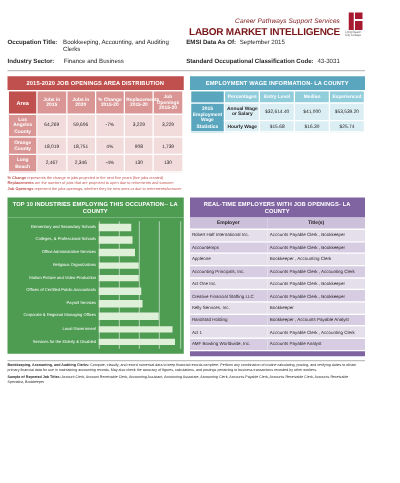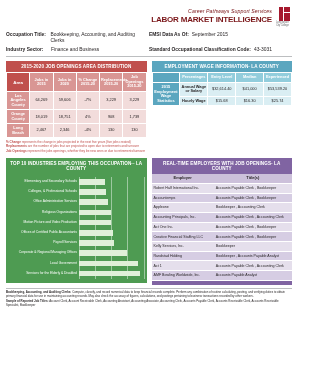--- a/index.html
+++ b/index.html
@@ -6,21 +6,21 @@
   body{
     width:298px;height:386px;
     background:#ffffff;
     font-family:"Liberation Sans", sans-serif;
     color:#231f20;
     overflow:hidden;
   }
   .page{position:relative;width:298px;height:386px;box-sizing:border-box;padding:4px 6px 0 6px;}
 
   
-  .hdr{display:flex;justify-content:flex-end;align-items:center;height:26px;}
+  .hdr{display:flex;justify-content:flex-end;align-items:flex-end;height:26px;}
   .hdr-txt{text-align:right;margin-right:4px;line-height:1.15;}
   .hdr-l1{font-size:5.2px;font-style:italic;color:#7a1518;letter-spacing:.1px;}
   .hdr-l2{font-size:8px;font-weight:bold;color:#7a1518;letter-spacing:-.2px;}
   .logo{width:16px;height:20px;display:flex;flex-direction:column;align-items:center;}
   .logo-mark{width:11px;height:14px;background:#ffffff;position:relative;}
   .logo-mark:before{content:"";position:absolute;left:0;top:0;width:4px;height:14px;background:#a6192e;}
   .logo-mark:after{content:"";position:absolute;left:5px;top:0;width:6px;height:14px;
      background:linear-gradient(#a6192e 0 5px,#fff 5px 6.5px,#a6192e 6.5px 14px);}
   .logo-cap{font-size:2.6px;color:#6d6e71;margin-top:.5px;letter-spacing:-.1px;}
 

